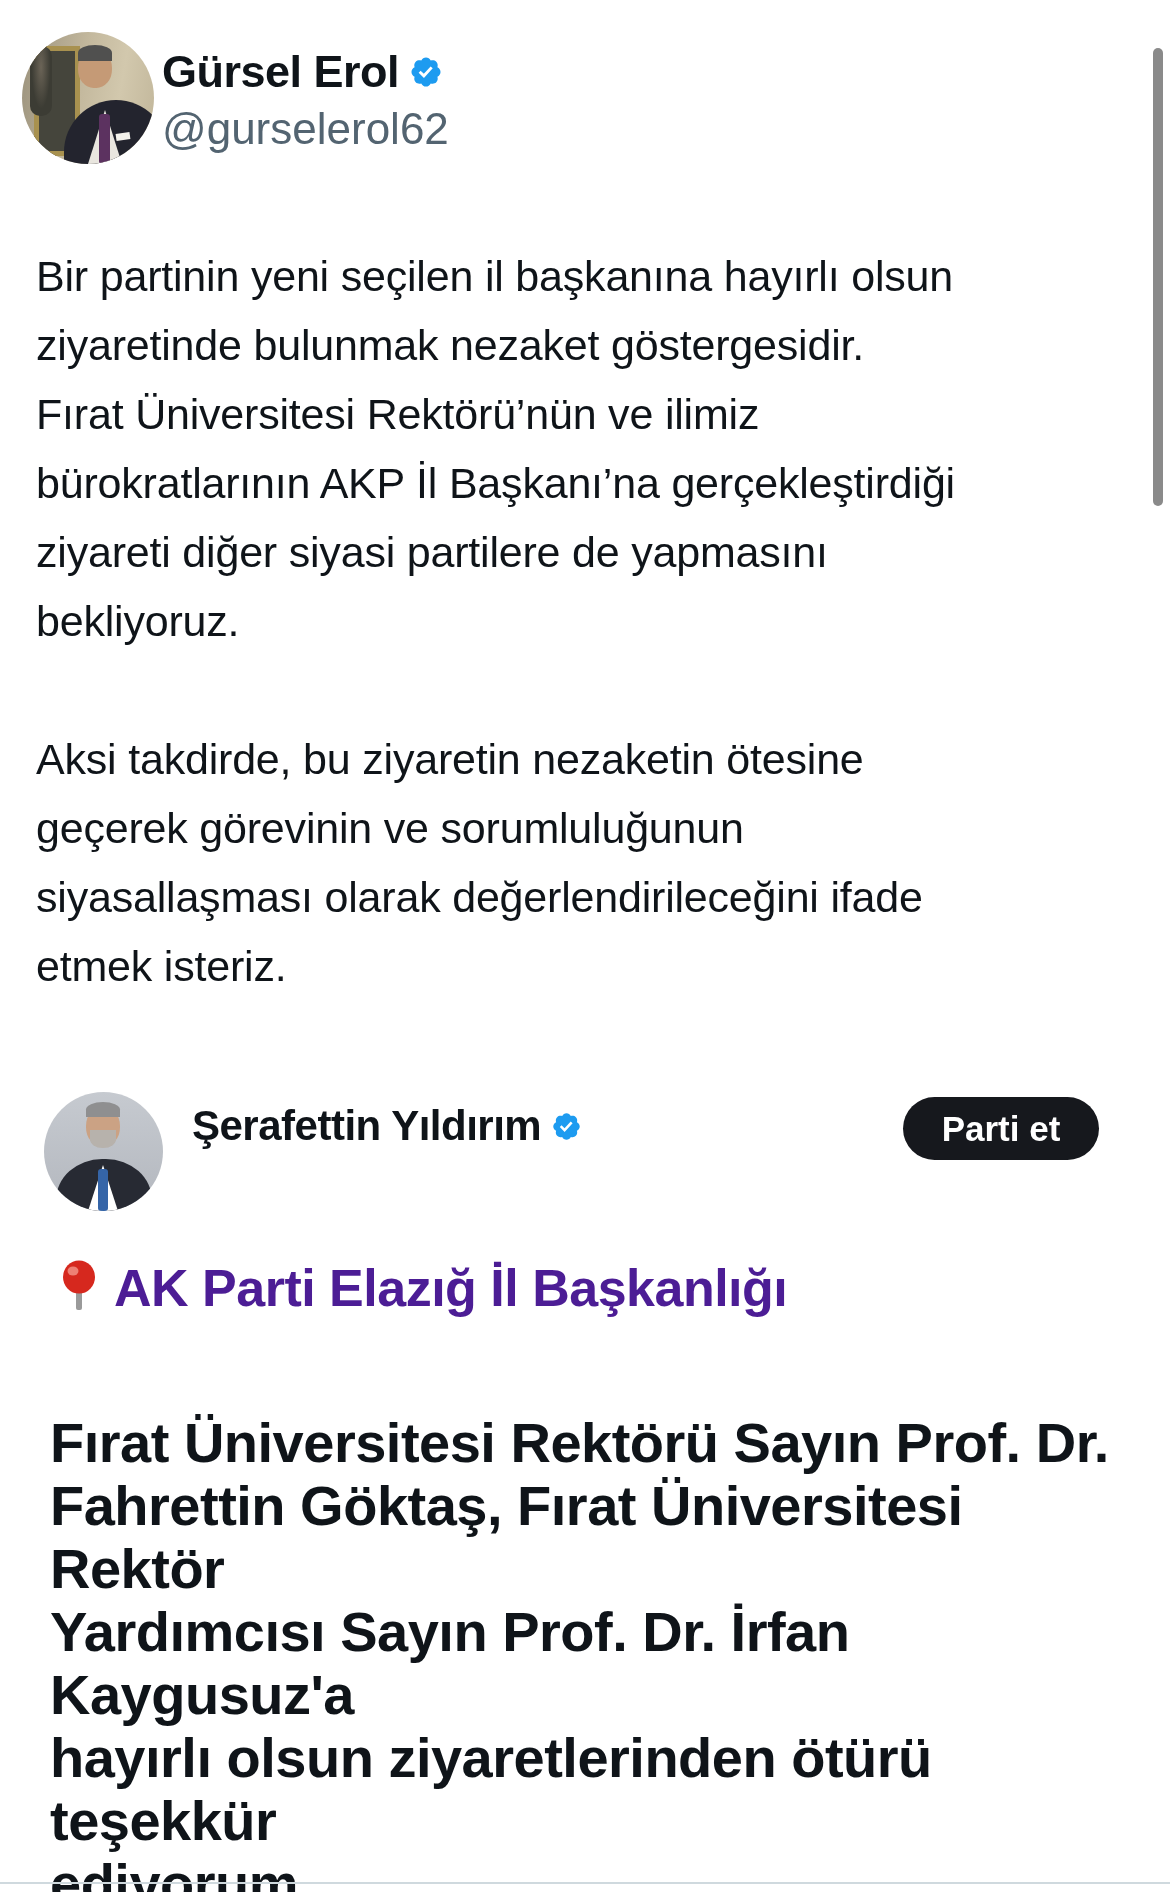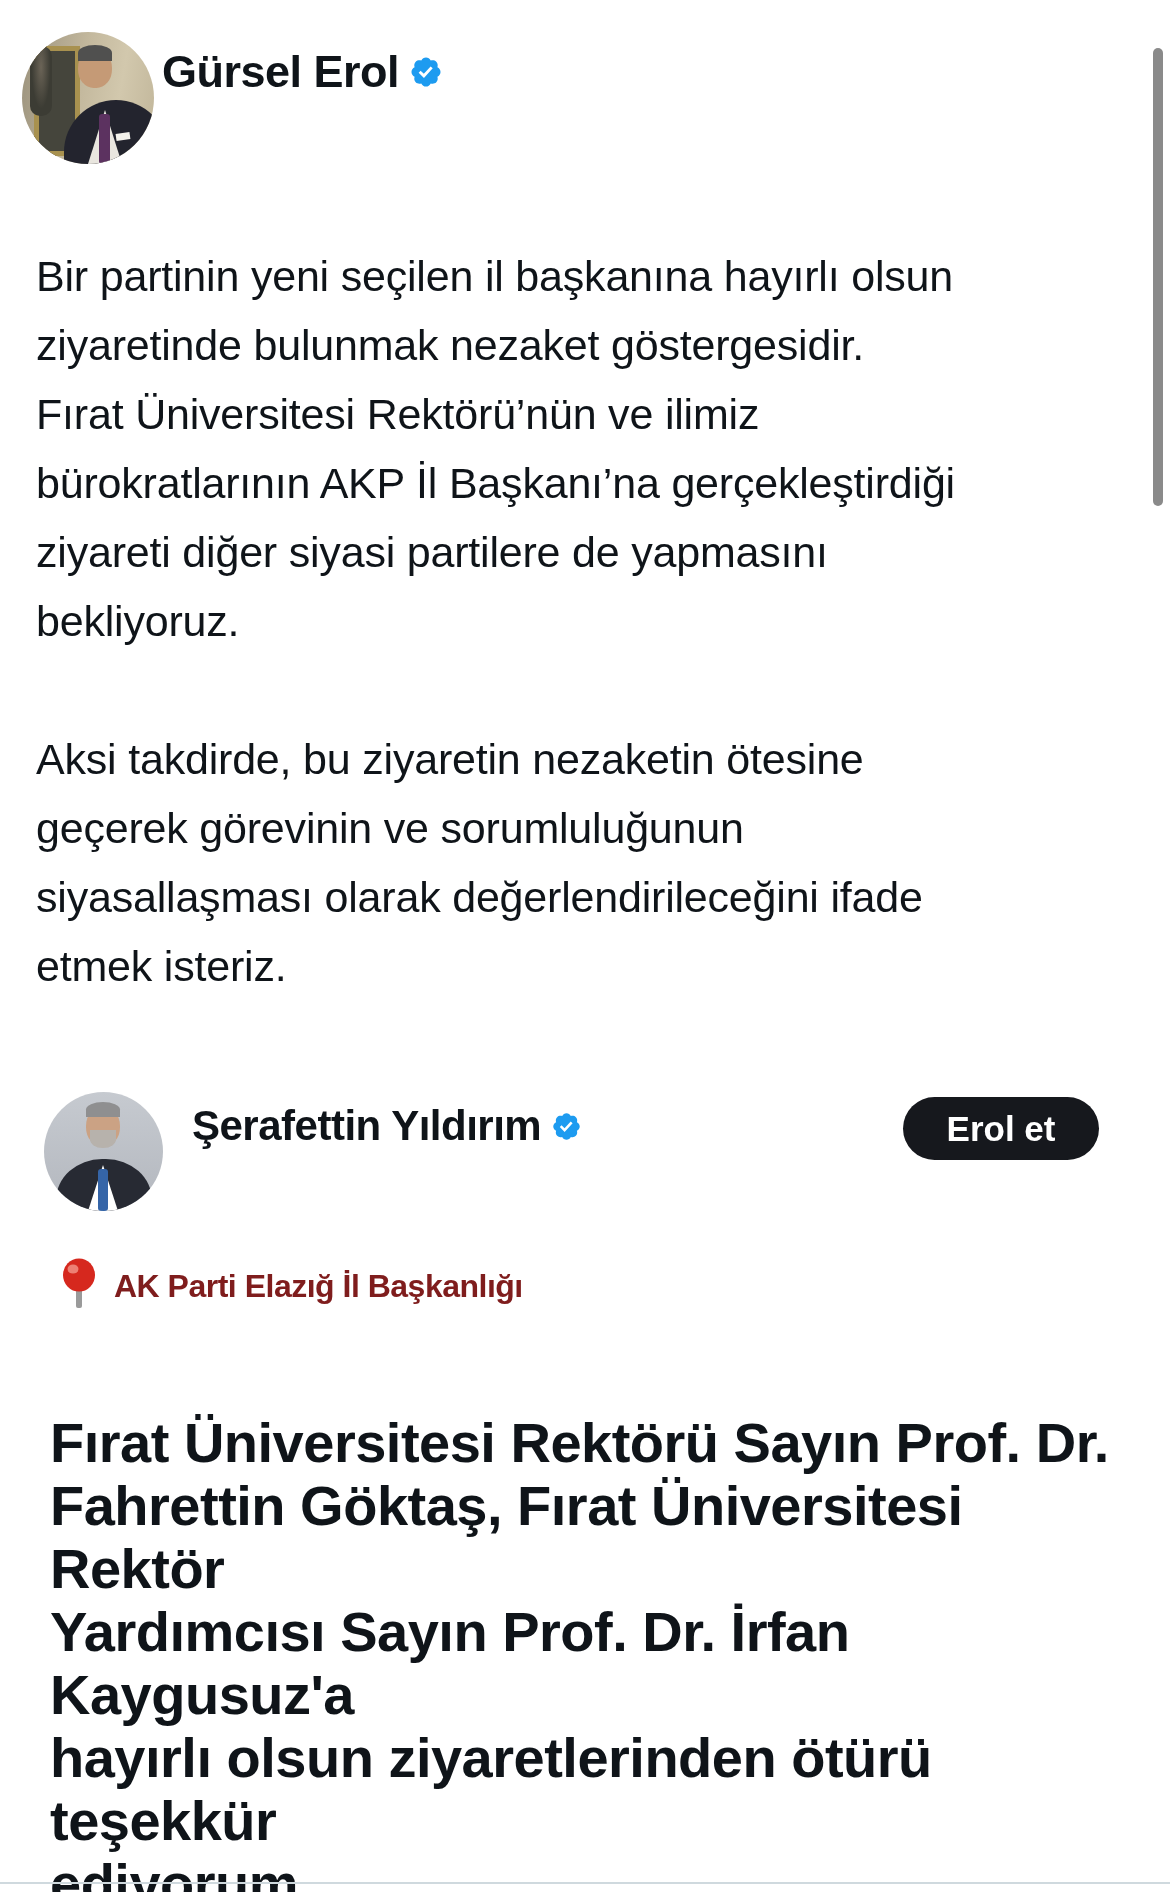--- a/index.html
+++ b/index.html
@@ -86,21 +86,21 @@
     color:#ffffff; font-family:"Liberation Sans", sans-serif;
     font-size:35px; font-weight:700; cursor:pointer;
     display:flex; align-items:center; justify-content:center;
   }
 
   .pin-line {
     position:absolute; left:60px; top:1258px;
     display:flex; align-items:center; gap:16px;
   }
   .pin-icon { width:38px; height:56px; flex:0 0 auto; }
-  .pin-text { font-size:32px; font-weight:700; color:#7f1d1d; letter-spacing:-0.5px; }
+  .pin-text { font-size:52px; font-weight:700; color:#4c1d95; letter-spacing:-0.5px; }
 
   .q-body {
     position:absolute; left:50px; top:1411px; width:1080px;
     font-size:56px; font-weight:700; line-height:63px; color:#0f1419;
     white-space:pre-line; letter-spacing:-0.5px;
   }
   .q-mentions {
     position:absolute; left:50px; top:1792px; width:1080px;
     font-size:42px; font-weight:700; line-height:63px; color:#1d9bf0;
     letter-spacing:-0.5px; cursor:pointer;
@@ -126,20 +126,21 @@
     <div class="hair"></div>
   </div>
 
   <div class="m-names">
     <div class="name-row">
       <span class="m-name">Gürsel Erol</span>
       <svg class="badge" viewBox="0 0 24 24" aria-hidden="true">
         <path fill="#1d9bf0" fill-rule="evenodd" d="M22.25 12c0-1.43-.88-2.67-2.19-3.34.46-1.39.2-2.9-.81-3.91s-2.52-1.27-3.91-.81c-.66-1.31-1.91-2.19-3.34-2.19s-2.67.88-3.33 2.19c-1.4-.46-2.91-.2-3.92.81s-1.26 2.52-.8 3.91C2.64 9.33 1.75 10.57 1.75 12s.89 2.67 2.2 3.34c-.46 1.39-.21 2.9.8 3.91s2.52 1.26 3.91.81c.67 1.31 1.91 2.19 3.34 2.19s2.68-.88 3.34-2.19c1.39.45 2.9.2 3.91-.81s1.27-2.52.81-3.91c1.31-.67 2.19-1.91 2.19-3.34zm-11.71 4.2L6.8 12.46l1.41-1.42 2.26 2.26 4.8-5.23 1.47 1.36-6.2 6.77z"></path>
       </svg>
     </div>
+    <div class="m-handle">@gurselerol62</div>
   </div>
 
   <div class="m-text">Bir partinin yeni seçilen il başkanına hayırlı olsun
 ziyaretinde bulunmak nezaket göstergesidir.
 Fırat Üniversitesi Rektörü’nün ve ilimiz
 bürokratlarının  AKP İl Başkanı’na gerçekleştirdiği
 ziyareti diğer siyasi partilere de yapmasını
 bekliyoruz.
 
 Aksi takdirde, bu ziyaretin nezaketin ötesine
@@ -159,21 +160,21 @@
   <div class="q-names">
     <div class="name-row">
       <span class="q-name">Şerafettin Yıldırım</span>
       <svg class="q-badge" viewBox="0 0 24 24" aria-hidden="true">
         <path fill="#1d9bf0" fill-rule="evenodd" d="M22.25 12c0-1.43-.88-2.67-2.19-3.34.46-1.39.2-2.9-.81-3.91s-2.52-1.27-3.91-.81c-.66-1.31-1.91-2.19-3.34-2.19s-2.67.88-3.33 2.19c-1.4-.46-2.91-.2-3.92.81s-1.26 2.52-.8 3.91C2.64 9.33 1.75 10.57 1.75 12s.89 2.67 2.2 3.34c-.46 1.39-.21 2.9.8 3.91s2.52 1.26 3.91.81c.67 1.31 1.91 2.19 3.34 2.19s2.68-.88 3.34-2.19c1.39.45 2.9.2 3.91-.81s1.27-2.52.81-3.91c1.31-.67 2.19-1.91 2.19-3.34zm-11.71 4.2L6.8 12.46l1.41-1.42 2.26 2.26 4.8-5.23 1.47 1.36-6.2 6.77z"></path>
       </svg>
     </div>
   </div>
 
   <button class="follow-btn">
-    <span>Erol et</span>
+    <span>Parti et</span>
   </button>
 
   <div class="pin-line">
     <svg class="pin-icon" viewBox="0 0 38 56" aria-hidden="true">
       <rect x="16" y="28" width="6" height="22" rx="2" fill="#9a9a9a"></rect>
       <ellipse cx="19" cy="17" rx="16" ry="16.5" fill="#d6281e"></ellipse>
       <ellipse cx="13" cy="11" rx="5.5" ry="4.5" fill="#f08a7d" opacity="0.9"></ellipse>
     </svg>
     <span class="pin-text">AK Parti Elazığ İl Başkanlığı</span>
   </div>

